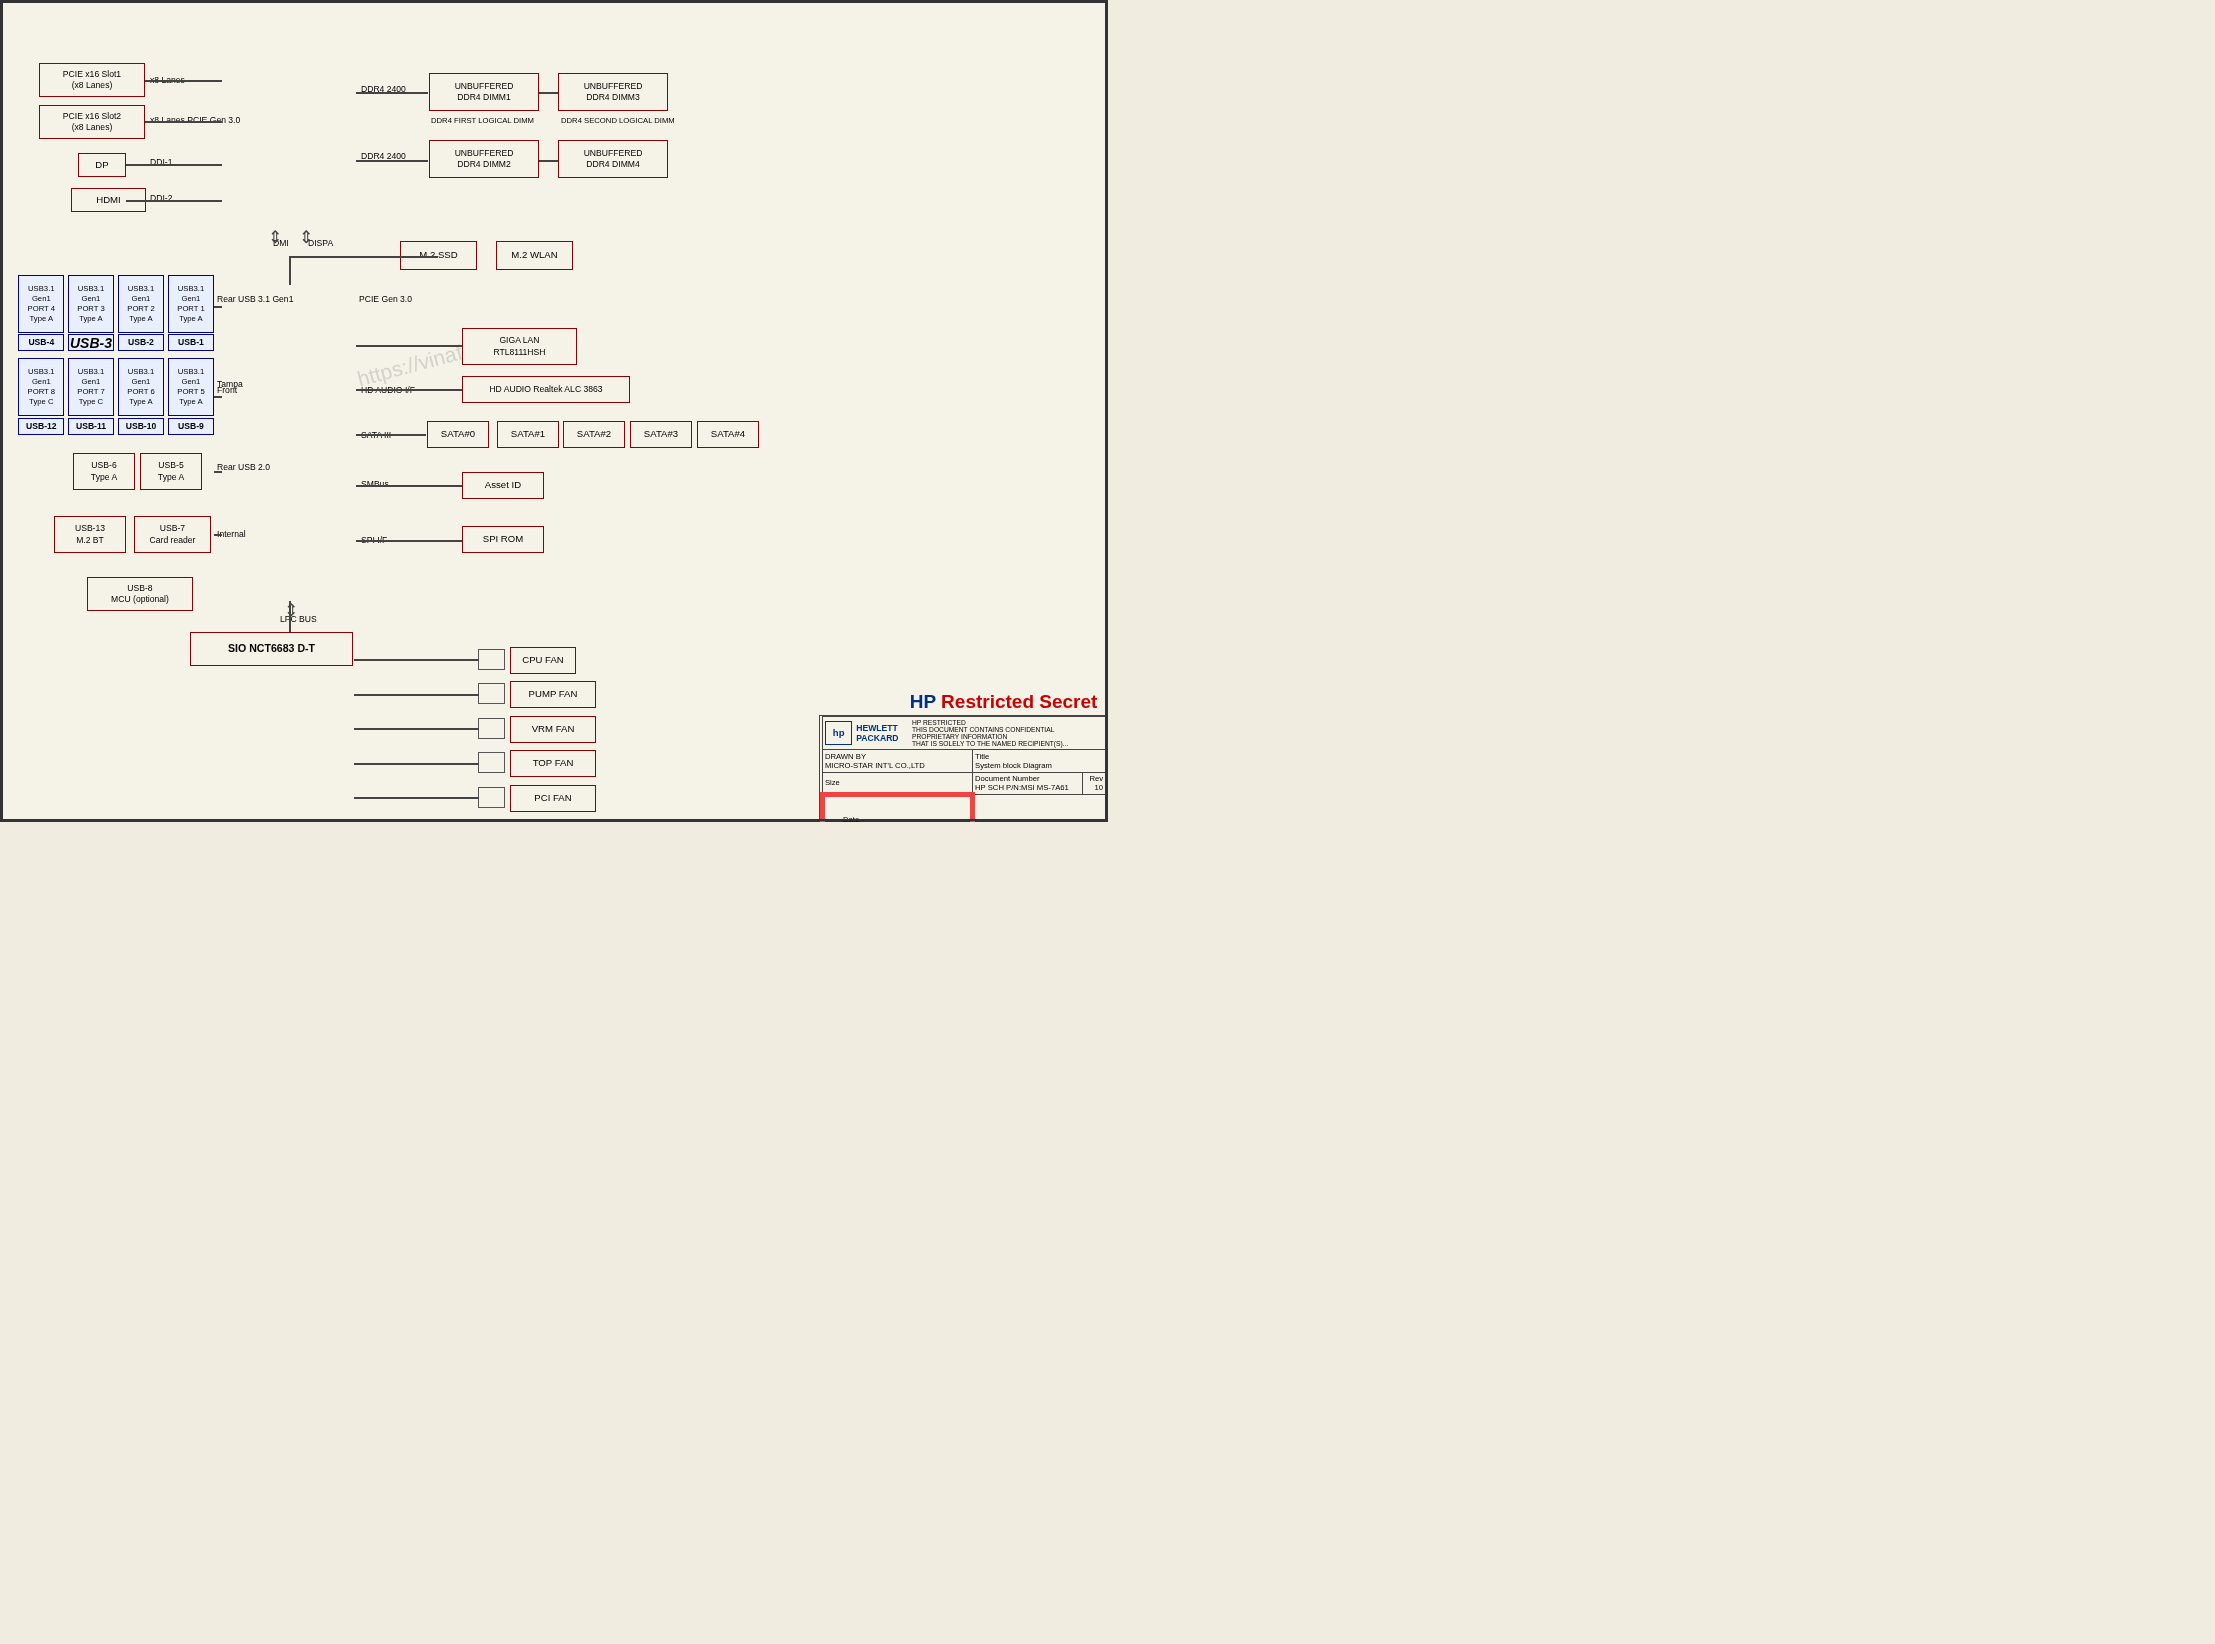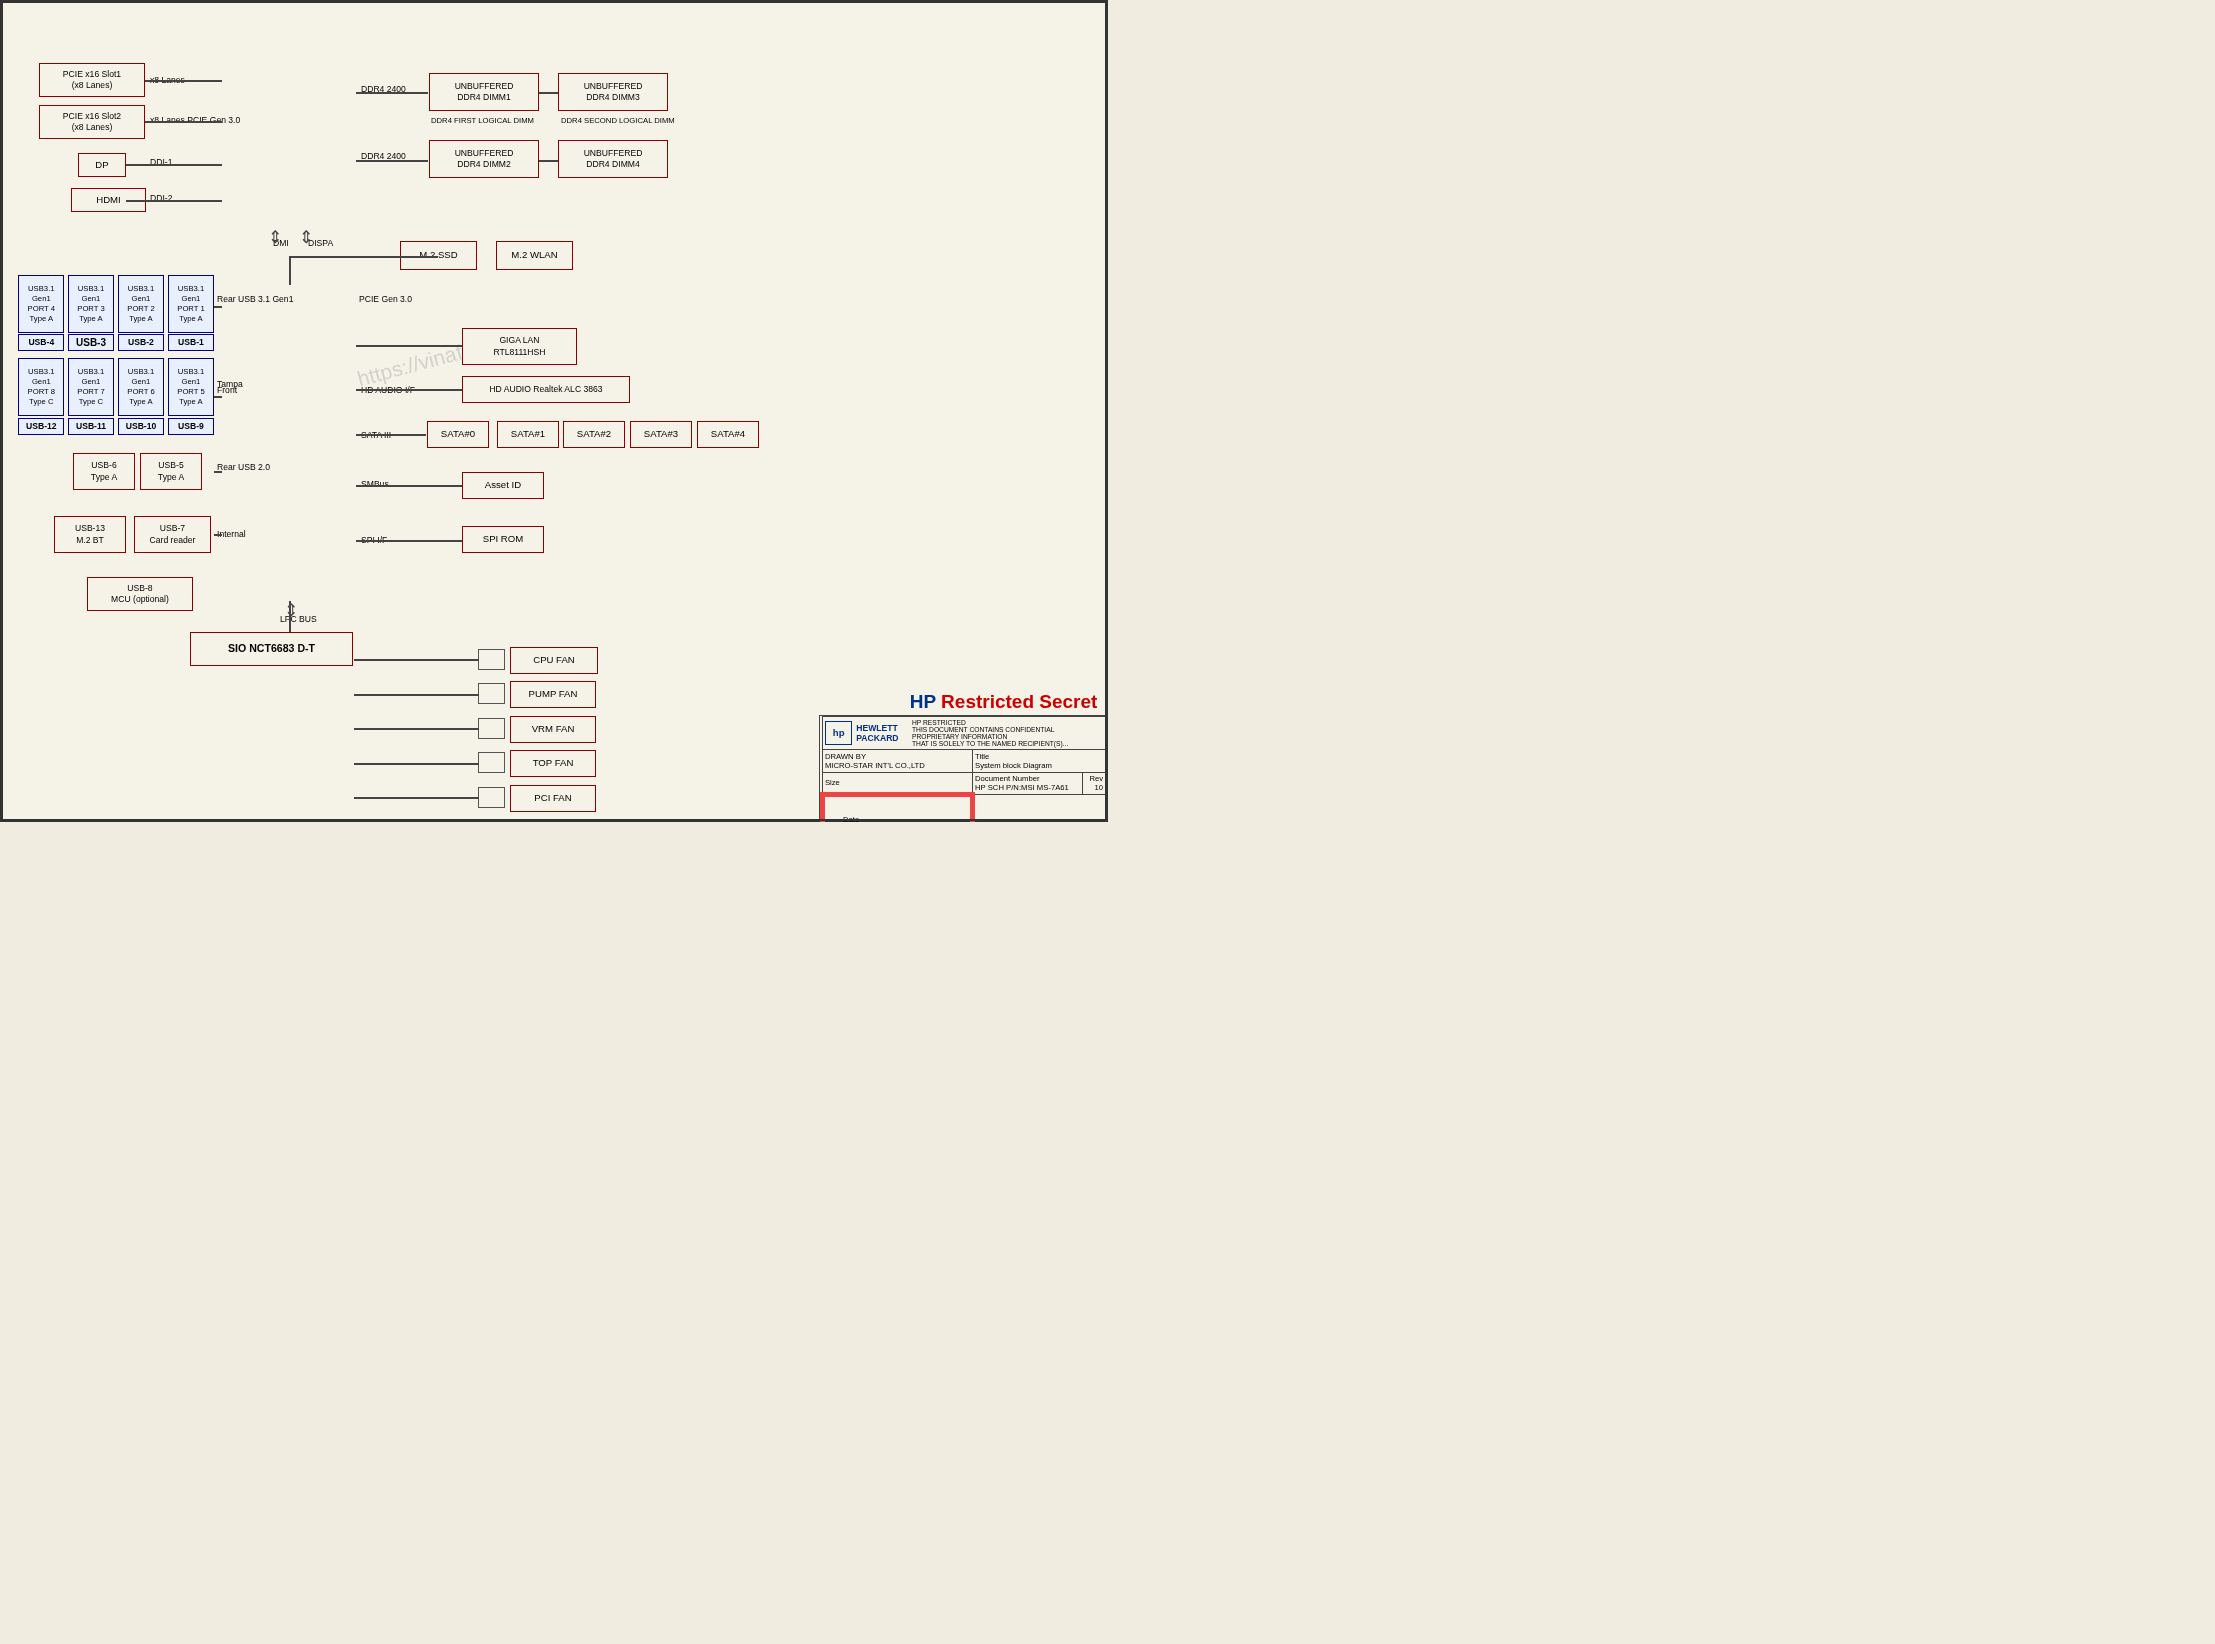--- a/index.html
+++ b/index.html
@@ -184,21 +184,21 @@
   </div>
 
   <div class="box box-red" style="left:461px;top:471px;width:82px;height:27px;">
     <span style="font-size:9.6px;">Asset ID</span>
   </div>
 
   <div class="box box-red" style="left:461px;top:525px;width:82px;height:27px;">
     <span style="font-size:9.6px;">SPI ROM</span>
   </div>
 
-  <div class="box box-red" style="left:509px;top:646px;width:88px;height:27px;">
+  <div class="box box-red" style="left:509px;top:646px;width:66px;height:27px;">
     <span style="font-size:9.6px;">CPU FAN</span>
   </div>
 
   <div class="box box-red" style="left:509px;top:680px;width:86px;height:27px;">
     <span style="font-size:9.6px;">PUMP FAN</span>
   </div>
 
   <div class="box box-red" style="left:509px;top:715px;width:86px;height:27px;">
     <span style="font-size:9.6px;">VRM FAN</span>
   </div>
@@ -221,21 +221,21 @@
     <span style="font-size:7.7px;">USB3.1<br>Gen1<br>PORT 4<br>Type A</span>
   </div>
   <div class="box box-blue" style="left:17.3px;top:333px;width:46px;height:17.3px;">
     <span style="font-size:8.6px;font-weight:bold;">USB-4</span>
   </div>
 
   <div class="box box-blue" style="left:67px;top:274px;width:46px;height:58px;">
     <span style="font-size:7.7px;">USB3.1<br>Gen1<br>PORT 3<br>Type A</span>
   </div>
   <div class="box box-blue" style="left:67px;top:333px;width:46px;height:17.3px;">
-    <span style="font-size:10px;font-weight:bold;">USB-3</span>
+    <span style="font-size:14px;font-weight:bold;font-style:italic;">USB-3</span>
   </div>
 
   <div class="box box-blue" style="left:117px;top:274px;width:46px;height:58px;">
     <span style="font-size:7.7px;">USB3.1<br>Gen1<br>PORT 2<br>Type A</span>
   </div>
   <div class="box box-blue" style="left:117px;top:333px;width:46px;height:17.3px;">
     <span style="font-size:8.6px;font-weight:bold;">USB-2</span>
   </div>
 
   <div class="box box-blue" style="left:167px;top:274px;width:46px;height:58px;">

